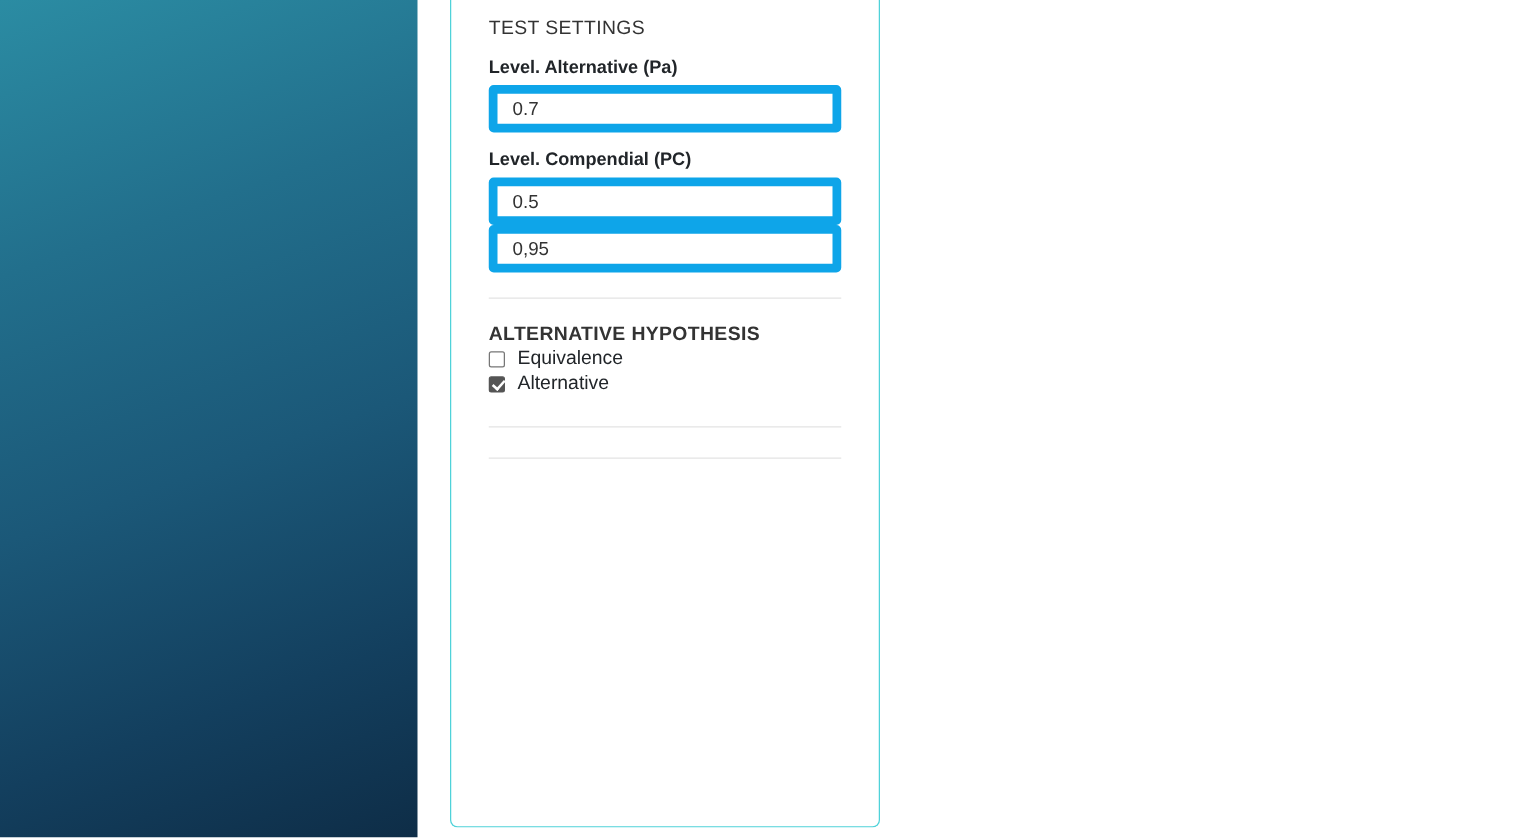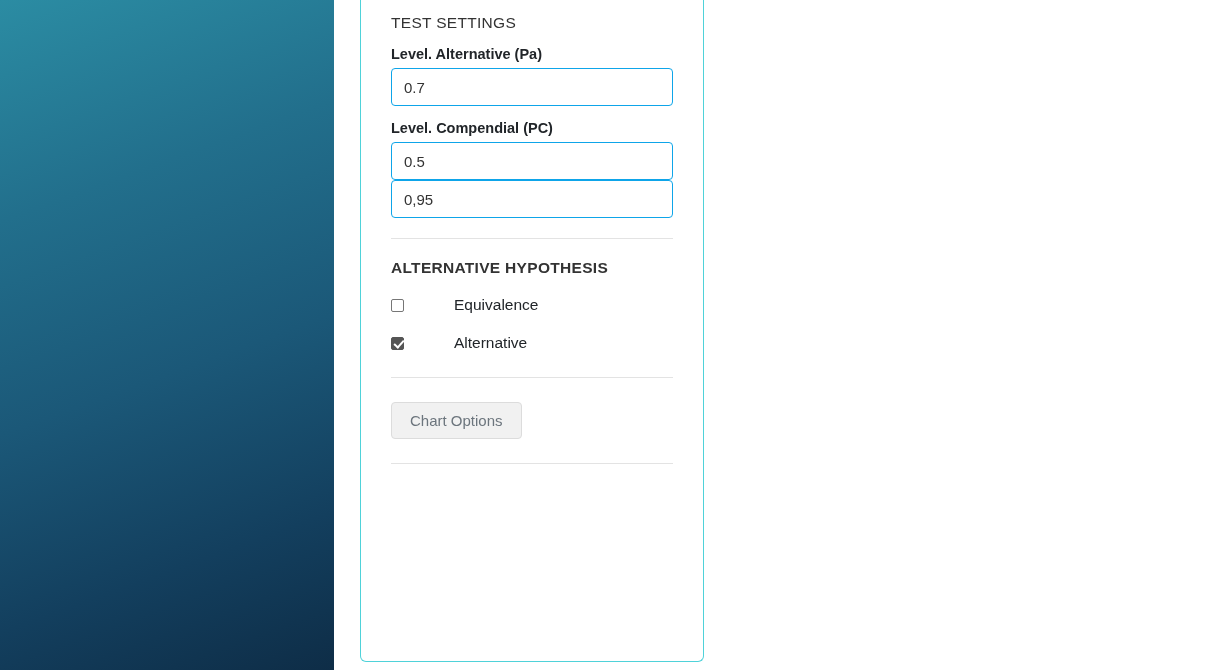--- a/index.html
+++ b/index.html
@@ -63,21 +63,21 @@
   .text-input {
     display: block;
     box-sizing: border-box;
     width: 282px;
     height: 38px;
     padding: 6px 12px;
     font-size: 15px;
     font-family: "Liberation Sans", sans-serif;
     color: #333333;
     background: #ffffff;
-    border: 1px solid #0ea5e9;
+    border: 7px solid #0ea5e9;
     border-radius: 4px;
     outline: none;
   }
 
   .divider {
     border: none;
     border-top: 1px solid #e3e3e3;
     margin: 20px 0 0 0;
     width: 282px;
   }
@@ -87,23 +87,21 @@
     color: #333333;
     letter-spacing: 0.3px;
     margin: 0;
     padding-top: 20px;
     font-weight: 700;
   }
 
   .check-row {
     display: flex;
     align-items: center;
-    margin-top: 18px;
     height: 20px;
-    gap: 40px;
   }
   .check-row:first-of-type {
     margin-top: 20px;
   }
 
   .check-box {
     width: 13px;
     height: 13px;
     margin: 0 10px 0 0;
     box-sizing: border-box;
@@ -185,18 +183,17 @@
     </div>
 
     <div class="check-row">
       <button class="check-box checked" aria-label="Superiority"></button>
       <span class="check-label">Alternative</span>
     </div>
 
 
     <hr class="divider" style="margin-top:24px">
 
-    <button class="chart-options-btn">Chart Options</button>
 
     <hr class="divider-bottom">
 
   </div>
 </div>
 
 </body></html>

